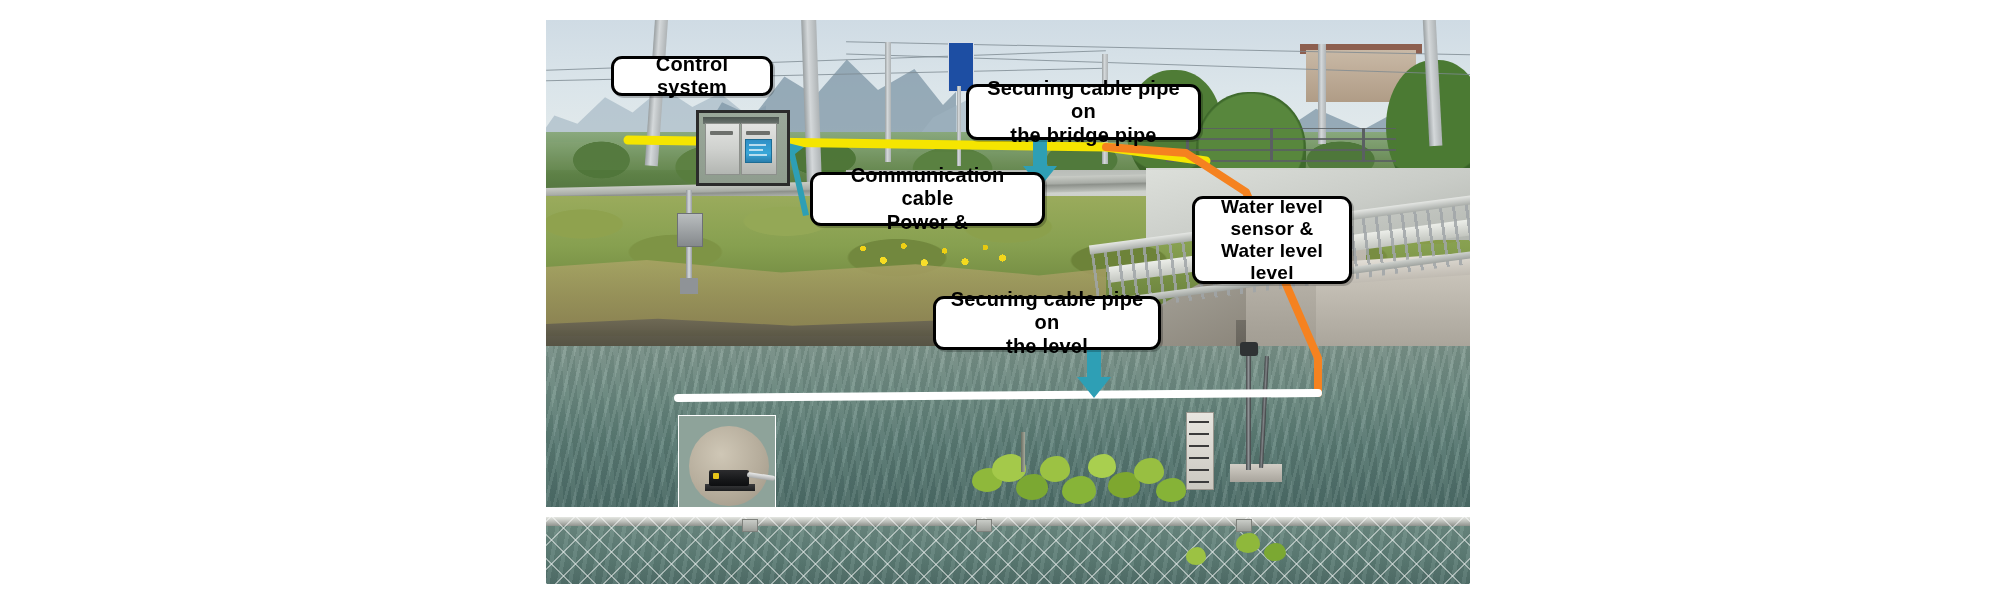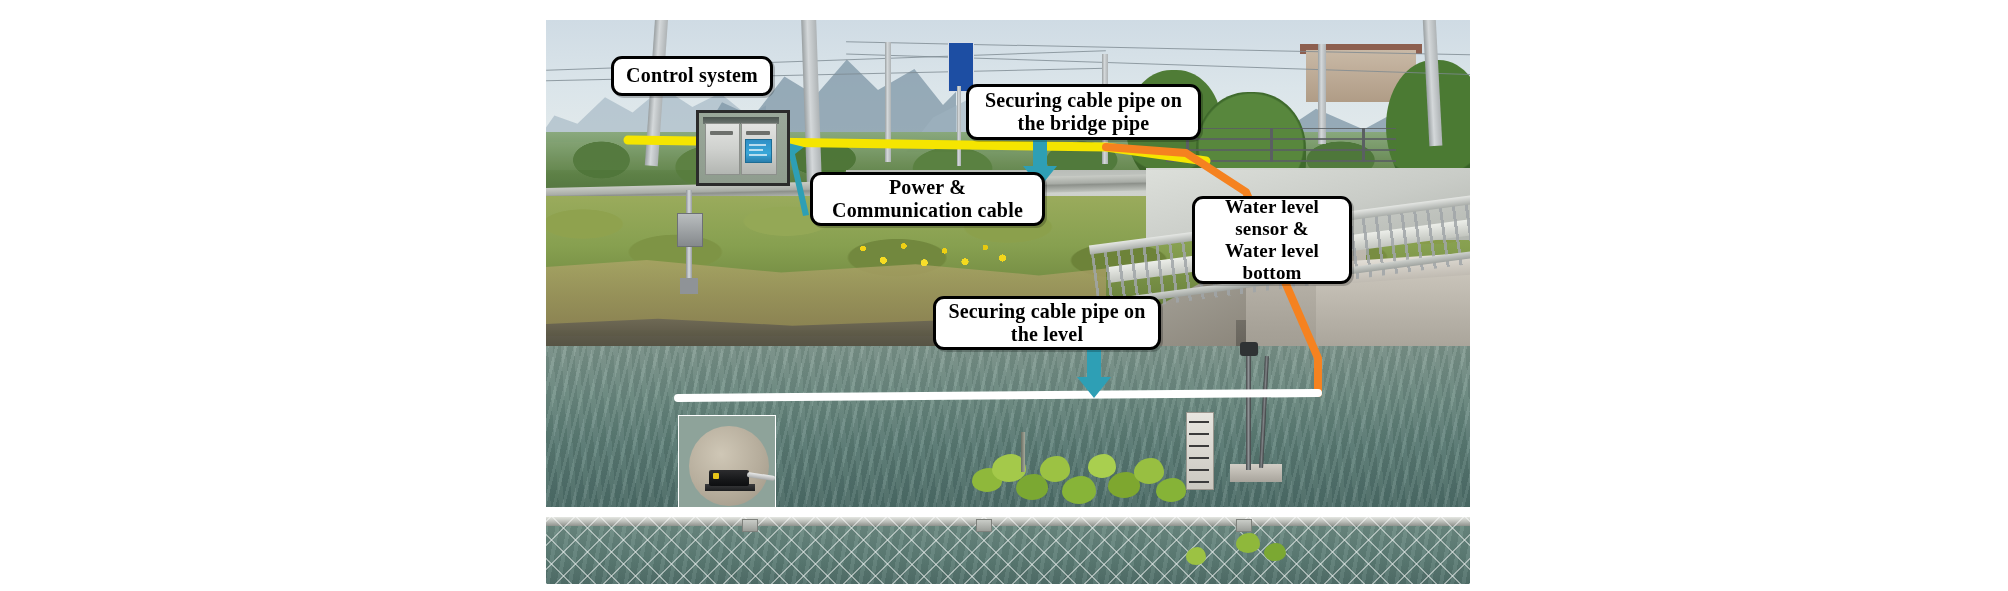--- a/index.html
+++ b/index.html
@@ -431,21 +431,21 @@
     font-family: "Liberation Sans", sans-serif;
   }
 
   .co-control   { left: 611px; top: 56px;  width: 162px; height: 40px; font-size: 20px; }
   .co-deck      { left: 966px; top: 84px;  width: 235px; height: 56px; font-size: 20px; }
   .co-power     { left: 810px; top: 172px; width: 235px; height: 54px; font-size: 20px; }
   .co-wl        { left: 1192px;top: 196px; width: 160px; height: 88px; font-size: 19px; }
   .co-vadcp     { left: 770px; top: 296px; width: 155px; height: 40px; font-size: 20px; }
   .co-bottom    { left: 933px; top: 296px; width: 228px; height: 54px; font-size: 20px; }
 
-  .co-line { display:block;font-family:Liberation Serif, serif; }
+  .co-line { display:block; }
 </style>
 </head>
 <body>
 
 <div id="figure">
 
   <div class="photo-main">
 
     <div class="sky"></div>
 
@@ -615,31 +615,31 @@
 
   <div class="callout co-deck">
     <span>
       <span class="co-line">Securing cable pipe on</span>
       <span class="co-line">the bridge pipe</span>
     </span>
   </div>
 
   <div class="callout co-power">
     <span>
+      <span class="co-line">Communication cable</span>
       <span class="co-line">Power &amp;</span>
-      <span class="co-line">Communication cable</span>
     </span>
   </div>
 
   <div class="callout co-wl">
     <span>
       <span class="co-line">Water level</span>
       <span class="co-line">sensor &amp;</span>
       <span class="co-line">Water level</span>
-      <span class="co-line">bottom</span>
+      <span class="co-line">level</span>
     </span>
   </div>
 
 
   <div class="callout co-bottom">
     <span>
       <span class="co-line">Securing cable pipe on</span>
       <span class="co-line">the level</span>
     </span>
   </div>

